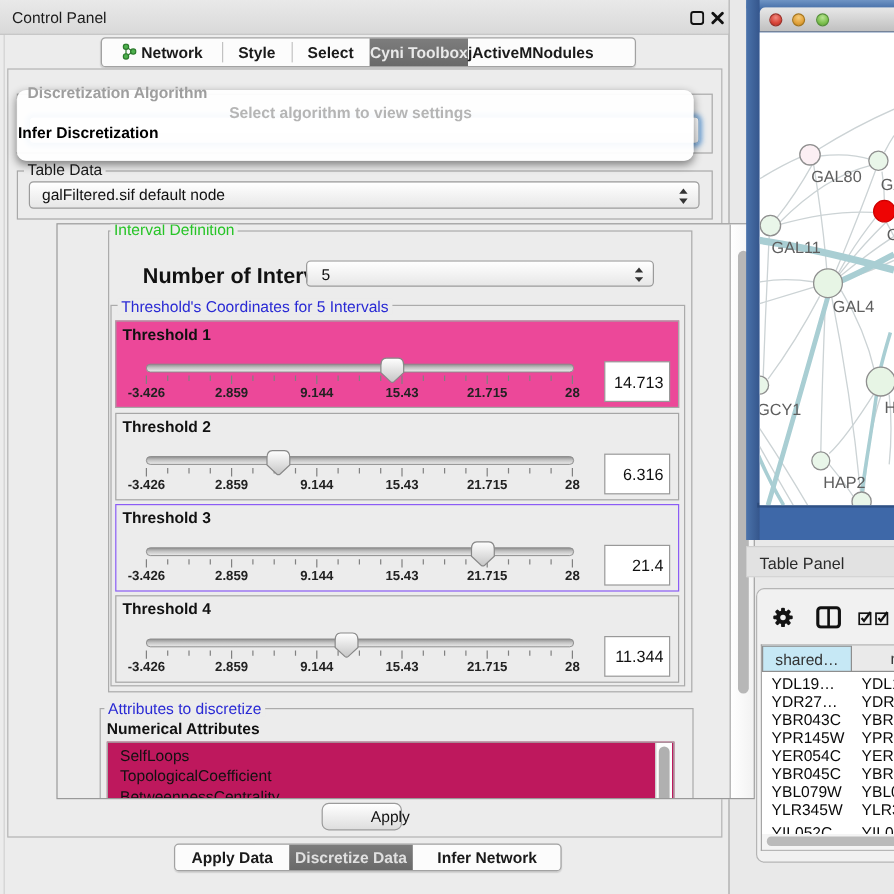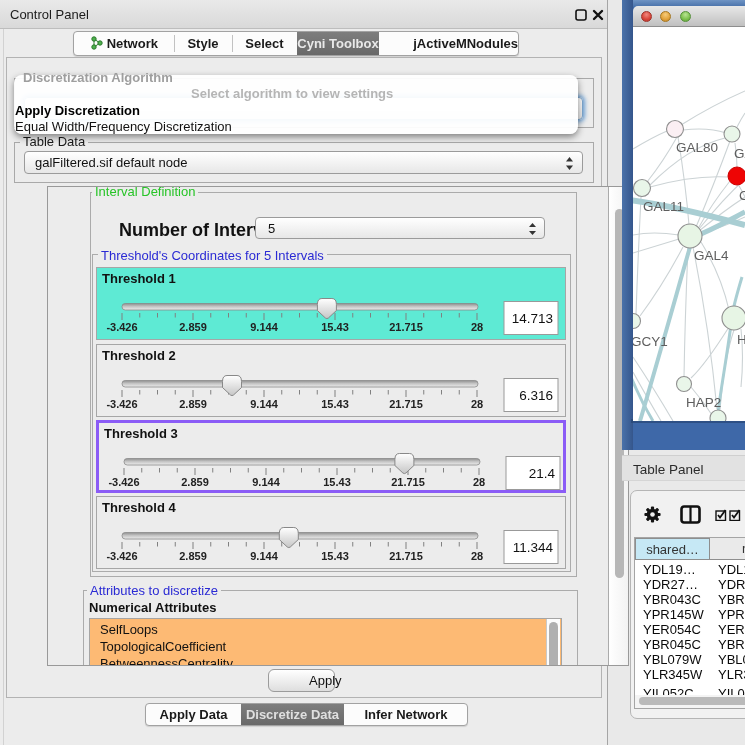--- a/index.html
+++ b/index.html
@@ -18,35 +18,35 @@
   <div class="abs" style="left:0;top:0;width:100%;height:29px;background:linear-gradient(#e9e9e9,#d9d9d9);border-bottom:1px solid #bdbdbd;box-sizing:border-box;">
     <span class="abs" style="left:10px;top:7px;font-size:13px;color:#1c1c1c;">Control Panel</span>
     <svg class="abs" style="left:575px;top:9px;" width="12" height="12" viewBox="0 0 12 12">
         <rect x="1" y="1" width="10" height="10" rx="2" fill="none" stroke="#111" stroke-width="1.6"></rect>
       </svg>
     <svg class="abs" style="left:592px;top:9px;" width="12" height="12" viewBox="0 0 12 12">
         <path d="M2 2 L10 10 M10 2 L2 10" stroke="#111" stroke-width="2.4" stroke-linecap="round"></path>
       </svg>
   </div>
 
-  <div class="abs" style="left:73px;top:31px;width:446px;height:25px;background:#fcfcfc;border:1px solid #a2a2a2;border-radius:4px;box-sizing:border-box;box-shadow:0 1px 1px rgba(0,0,0,0.12);font-size:13px;font-weight:600;color:#1a1a1a;">
+  <div class="abs" style="left:84px;top:31px;width:446px;height:25px;background:#fcfcfc;border:1px solid #a2a2a2;border-radius:4px;box-sizing:border-box;box-shadow:0 1px 1px rgba(0,0,0,0.12);font-size:13px;font-weight:600;color:#1a1a1a;">
     <div class="abs" style="left:0;top:0;width:100px;height:23px;text-align:center;line-height:23px;">
       <svg style="vertical-align:-2px" width="13" height="14" viewBox="0 0 13 14">
           <circle cx="4" cy="3" r="2.2" fill="#4db04d" stroke="#2c7a2c"></circle>
           <circle cx="4" cy="11" r="2.2" fill="#4db04d" stroke="#2c7a2c"></circle>
           <circle cx="10" cy="7" r="2.2" fill="#4db04d" stroke="#2c7a2c"></circle>
           <path d="M4 5 L4 9 M5.5 4 L8.5 6 M5.5 10 L8.5 8" stroke="#2c7a2c" stroke-width="1"></path>
         </svg>
       Network</div>
     <div class="abs" style="left:100px;top:3px;width:1px;height:17px;background:#c2c2c2;"></div>
     <div class="abs" style="left:100px;top:0;width:58px;height:23px;text-align:center;line-height:23px;">Style</div>
     <div class="abs" style="left:158px;top:3px;width:1px;height:17px;background:#c2c2c2;"></div>
     <div class="abs" style="left:158px;top:0;width:65px;height:23px;text-align:center;line-height:23px;">Select</div>
     <div class="abs" style="left:223px;top:0;width:82px;height:23px;text-align:center;line-height:23px;background:linear-gradient(#7d7d7d,#696969);color:#e9e9e9;">Cyni Toolbox</div>
-    <div class="abs" style="left:305px;top:0;width:139px;height:23px;text-align:right;line-height:23px;">jActiveMNodules</div>
+    <div class="abs" style="left:305px;top:0;width:139px;height:23px;text-align:left;line-height:23px;">jActiveMNodules</div>
   </div>
 
   <div class="abs" style="left:6px;top:57px;width:596px;height:641px;border:1px solid #b3b3b3;background:#ececec;box-sizing:border-box;"></div>
 
   <div class="gb" style="left:14px;top:78px;width:578px;height:48px;"></div>
   <span class="gt" style="left:20px;top:71px;font-weight:bold;color:#9e9e9e;background:transparent;z-index:60;">Discretization Algorithm</span>
 
   <div class="abs" style="left:24px;top:97px;width:559px;height:23px;border-radius:4px;background:linear-gradient(#fff,#e6e6e6);border:1px solid #7da7cf;box-shadow:0 0 4px 2px rgba(90,150,210,0.85);box-sizing:border-box;"></div>
 
   <div class="gb" style="left:14px;top:142px;width:578px;height:39px;"></div>
@@ -74,21 +74,21 @@
       <svg class="abs" style="right:7px;top:4px;" width="9" height="14" viewBox="0 0 9 14">
           <path d="M1 5 L4.5 1 L8 5 Z" fill="#333"></path>
           <path d="M1 9 L4.5 13 L8 9 Z" fill="#333"></path>
         </svg>
     </div>
 
     <div class="gb" style="left:44px;top:67px;width:477px;height:316px;border-color:#ababab;"></div>
     <span class="gt" style="left:50px;top:62px;color:#2a2ad4;">Threshold's Coordinates for 5 Intervals</span>
 
     <div id="thp">
-        <div class="abs" style="left:48px;top:80px;width:470px;height:73px;border:1px solid #a6a6a6;background:#5eead4;box-sizing:border-box;"><svg width="468" height="71" viewBox="0 0 468 71">
+        <div class="abs" style="left:48px;top:80px;width:470px;height:73px;border:1px solid #a6a6a6;background:#ec4899;box-sizing:border-box;"><svg width="468" height="71" viewBox="0 0 468 71">
             <defs>
               <linearGradient id="tg1" x1="0" y1="0" x2="0" y2="1">
                 <stop offset="0" stop-color="#8f8f8f"></stop>
                 <stop offset="0.45" stop-color="#c3c3c3"></stop>
                 <stop offset="1" stop-color="#ededed"></stop>
               </linearGradient>
               <linearGradient id="th1" x1="0" y1="0" x2="0" y2="1">
                 <stop offset="0" stop-color="#ffffff"></stop>
                 <stop offset="1" stop-color="#c6c6c6"></stop>
               </linearGradient>
@@ -164,21 +164,21 @@
             <text x="25" y="62.5" font-size="11" font-weight="bold" fill="#222" text-anchor="middle">-3.426</text>
             <text x="96" y="62.5" font-size="11" font-weight="bold" fill="#222" text-anchor="middle">2.859</text>
             <text x="167" y="62.5" font-size="11" font-weight="bold" fill="#222" text-anchor="middle">9.144</text>
             <text x="238" y="62.5" font-size="11" font-weight="bold" fill="#222" text-anchor="middle">15.43</text>
             <text x="309" y="62.5" font-size="11" font-weight="bold" fill="#222" text-anchor="middle">21.715</text>
             <text x="380" y="62.5" font-size="11" font-weight="bold" fill="#222" text-anchor="middle">28</text>
             <path d="M 125.5 36.5 Q 125.5 30.5 130 30.5 L 140 30.5 Q 144.5 30.5 144.5 36.5 L 144.5 42.5 L 136.5 50 Q 135 51.2 133.5 50 L 125.5 42.5 Z" fill="url(#th2)" stroke="#888" stroke-width="1"></path>
             <rect x="407" y="33.5" width="54" height="33" fill="#fff" stroke="#999"></rect>
             <text x="456" y="55" font-size="13.5" fill="#111" text-anchor="end">6.316</text>
           </svg></div>
-        <div class="abs" style="left:48px;top:233px;width:470px;height:73px;border:3px solid #8b5cf6;background:#ececec;box-sizing:border-box;"><svg width="468" height="71" viewBox="0 0 468 71">
+        <div class="abs" style="left:48px;top:233px;width:470px;height:73px;border:1px solid #8b5cf6;background:#ececec;box-sizing:border-box;"><svg width="468" height="71" viewBox="0 0 468 71">
             <defs>
               <linearGradient id="tg3" x1="0" y1="0" x2="0" y2="1">
                 <stop offset="0" stop-color="#8f8f8f"></stop>
                 <stop offset="0.45" stop-color="#c3c3c3"></stop>
                 <stop offset="1" stop-color="#ededed"></stop>
               </linearGradient>
               <linearGradient id="th3" x1="0" y1="0" x2="0" y2="1">
                 <stop offset="0" stop-color="#ffffff"></stop>
                 <stop offset="1" stop-color="#c6c6c6"></stop>
               </linearGradient>
@@ -259,42 +259,41 @@
             <text x="380" y="62.5" font-size="11" font-weight="bold" fill="#222" text-anchor="middle">28</text>
             <path d="M 182.3 36.5 Q 182.3 30.5 186.8 30.5 L 196.8 30.5 Q 201.3 30.5 201.3 36.5 L 201.3 42.5 L 193.3 50 Q 191.8 51.2 190.3 50 L 182.3 42.5 Z" fill="url(#th4)" stroke="#888" stroke-width="1"></path>
             <rect x="407" y="33.5" width="54" height="33" fill="#fff" stroke="#999"></rect>
             <text x="456" y="55" font-size="13.5" fill="#111" text-anchor="end">11.344</text>
           </svg></div>
       </div>
 
     <div class="gb" style="left:35px;top:403px;width:493px;height:120px;border-color:#ababab;"></div>
     <span class="gt" style="left:39px;top:397px;color:#2a2ad4;">Attributes to discretize</span>
     <span class="abs" style="left:41px;top:413px;font-size:13px;font-weight:bold;color:#111;">Numerical Attributes</span>
-    <div class="abs" style="left:41px;top:431px;width:473px;height:52px;background:#fdba74;border:1px solid #a5a5a5;box-sizing:border-box;overflow:hidden;">
+    <div class="abs" style="left:41px;top:431px;width:473px;height:52px;background:#be185d;border:1px solid #a5a5a5;box-sizing:border-box;overflow:hidden;">
       <span class="abs" style="left:10px;top:3px;font-size:13px;color:#111;">SelfLoops</span>
       <span class="abs" style="left:10px;top:20px;font-size:13px;color:#111;">TopologicalCoefficient</span>
       <span class="abs" style="left:10px;top:37px;font-size:13px;color:#111;">BetweennessCentrality</span>
       <div class="abs" style="right:1px;top:0;width:13px;height:52px;background:#fdfdfd;border-left:1px solid #c9c9c9;">
         <div class="abs" style="left:2px;top:3px;width:9px;height:60px;border-radius:4.5px;background:#b0b0b0;"></div>
       </div>
     </div>
   </div>
 
   <div class="abs" style="left:268px;top:669px;width:67px;height:23px;border-radius:6px;background:linear-gradient(#ffffff,#dedede);border:1px solid #9b9b9b;box-sizing:border-box;text-align:center;font-size:13px;line-height:21px;color:#111;padding-left:40px;">Apply</div>
 
   <div class="abs" style="left:145px;top:703px;width:323px;height:23px;background:#fcfcfc;border:1px solid #a2a2a2;border-radius:4px;box-sizing:border-box;box-shadow:0 1px 1px rgba(0,0,0,0.12);font-size:13px;font-weight:600;color:#1a1a1a;">
     <div class="abs" style="left:0;top:0;width:95px;height:21px;text-align:center;line-height:21px;">Apply Data</div>
     <div class="abs" style="left:95px;top:0;width:103px;height:21px;text-align:center;line-height:21px;background:linear-gradient(#7d7d7d,#696969);color:#e0e0e0;">Discretize Data</div>
     <div class="abs" style="left:198px;top:0;width:124px;height:21px;text-align:center;line-height:21px;">Infer Network</div>
   </div>
 
   <div class="abs" style="left:14px;top:75px;width:564px;height:59px;background:rgba(255,255,255,0.94);border-radius:8px;box-shadow:0 3px 7px rgba(0,0,0,0.45);z-index:50;">
     <span class="abs" style="left:177px;top:11px;font-size:13px;font-weight:bold;color:#b5b5b5;white-space:nowrap;">Select algorithm to view settings</span>
-    <span class="abs" style="left:1px;top:28px;font-size:13px;font-weight:bold;color:#000;white-space:nowrap;">Apply Discretization</span>
-    <span class="abs" style="left:1px;top:44px;font-size:13px;color:#111;white-space:nowrap;">Equal Width/Frequency Discretization</span>
+    <span class="abs" style="left:1px;top:28px;font-size:13px;font-weight:bold;color:#000;white-space:nowrap;">Infer Discretization</span>
   </div>
 </div>
 
 <div class="abs" style="left:622px;top:0;width:123px;height:450px;background:#3e68a8;">
   <div class="abs" style="left:0;top:0;width:100%;height:7px;background:linear-gradient(#6f94c4,#4770a9);"></div>
   <div class="abs" style="left:0;top:0;width:11px;height:100%;background:linear-gradient(to right,#4a72aa,#35568c);"></div>
   <div class="abs" style="left:9px;top:419px;width:114px;height:4px;background:#24416e;opacity:0.6;"></div>
 </div>
 
 <div class="abs" style="left:633px;top:6px;width:112px;height:415px;">

